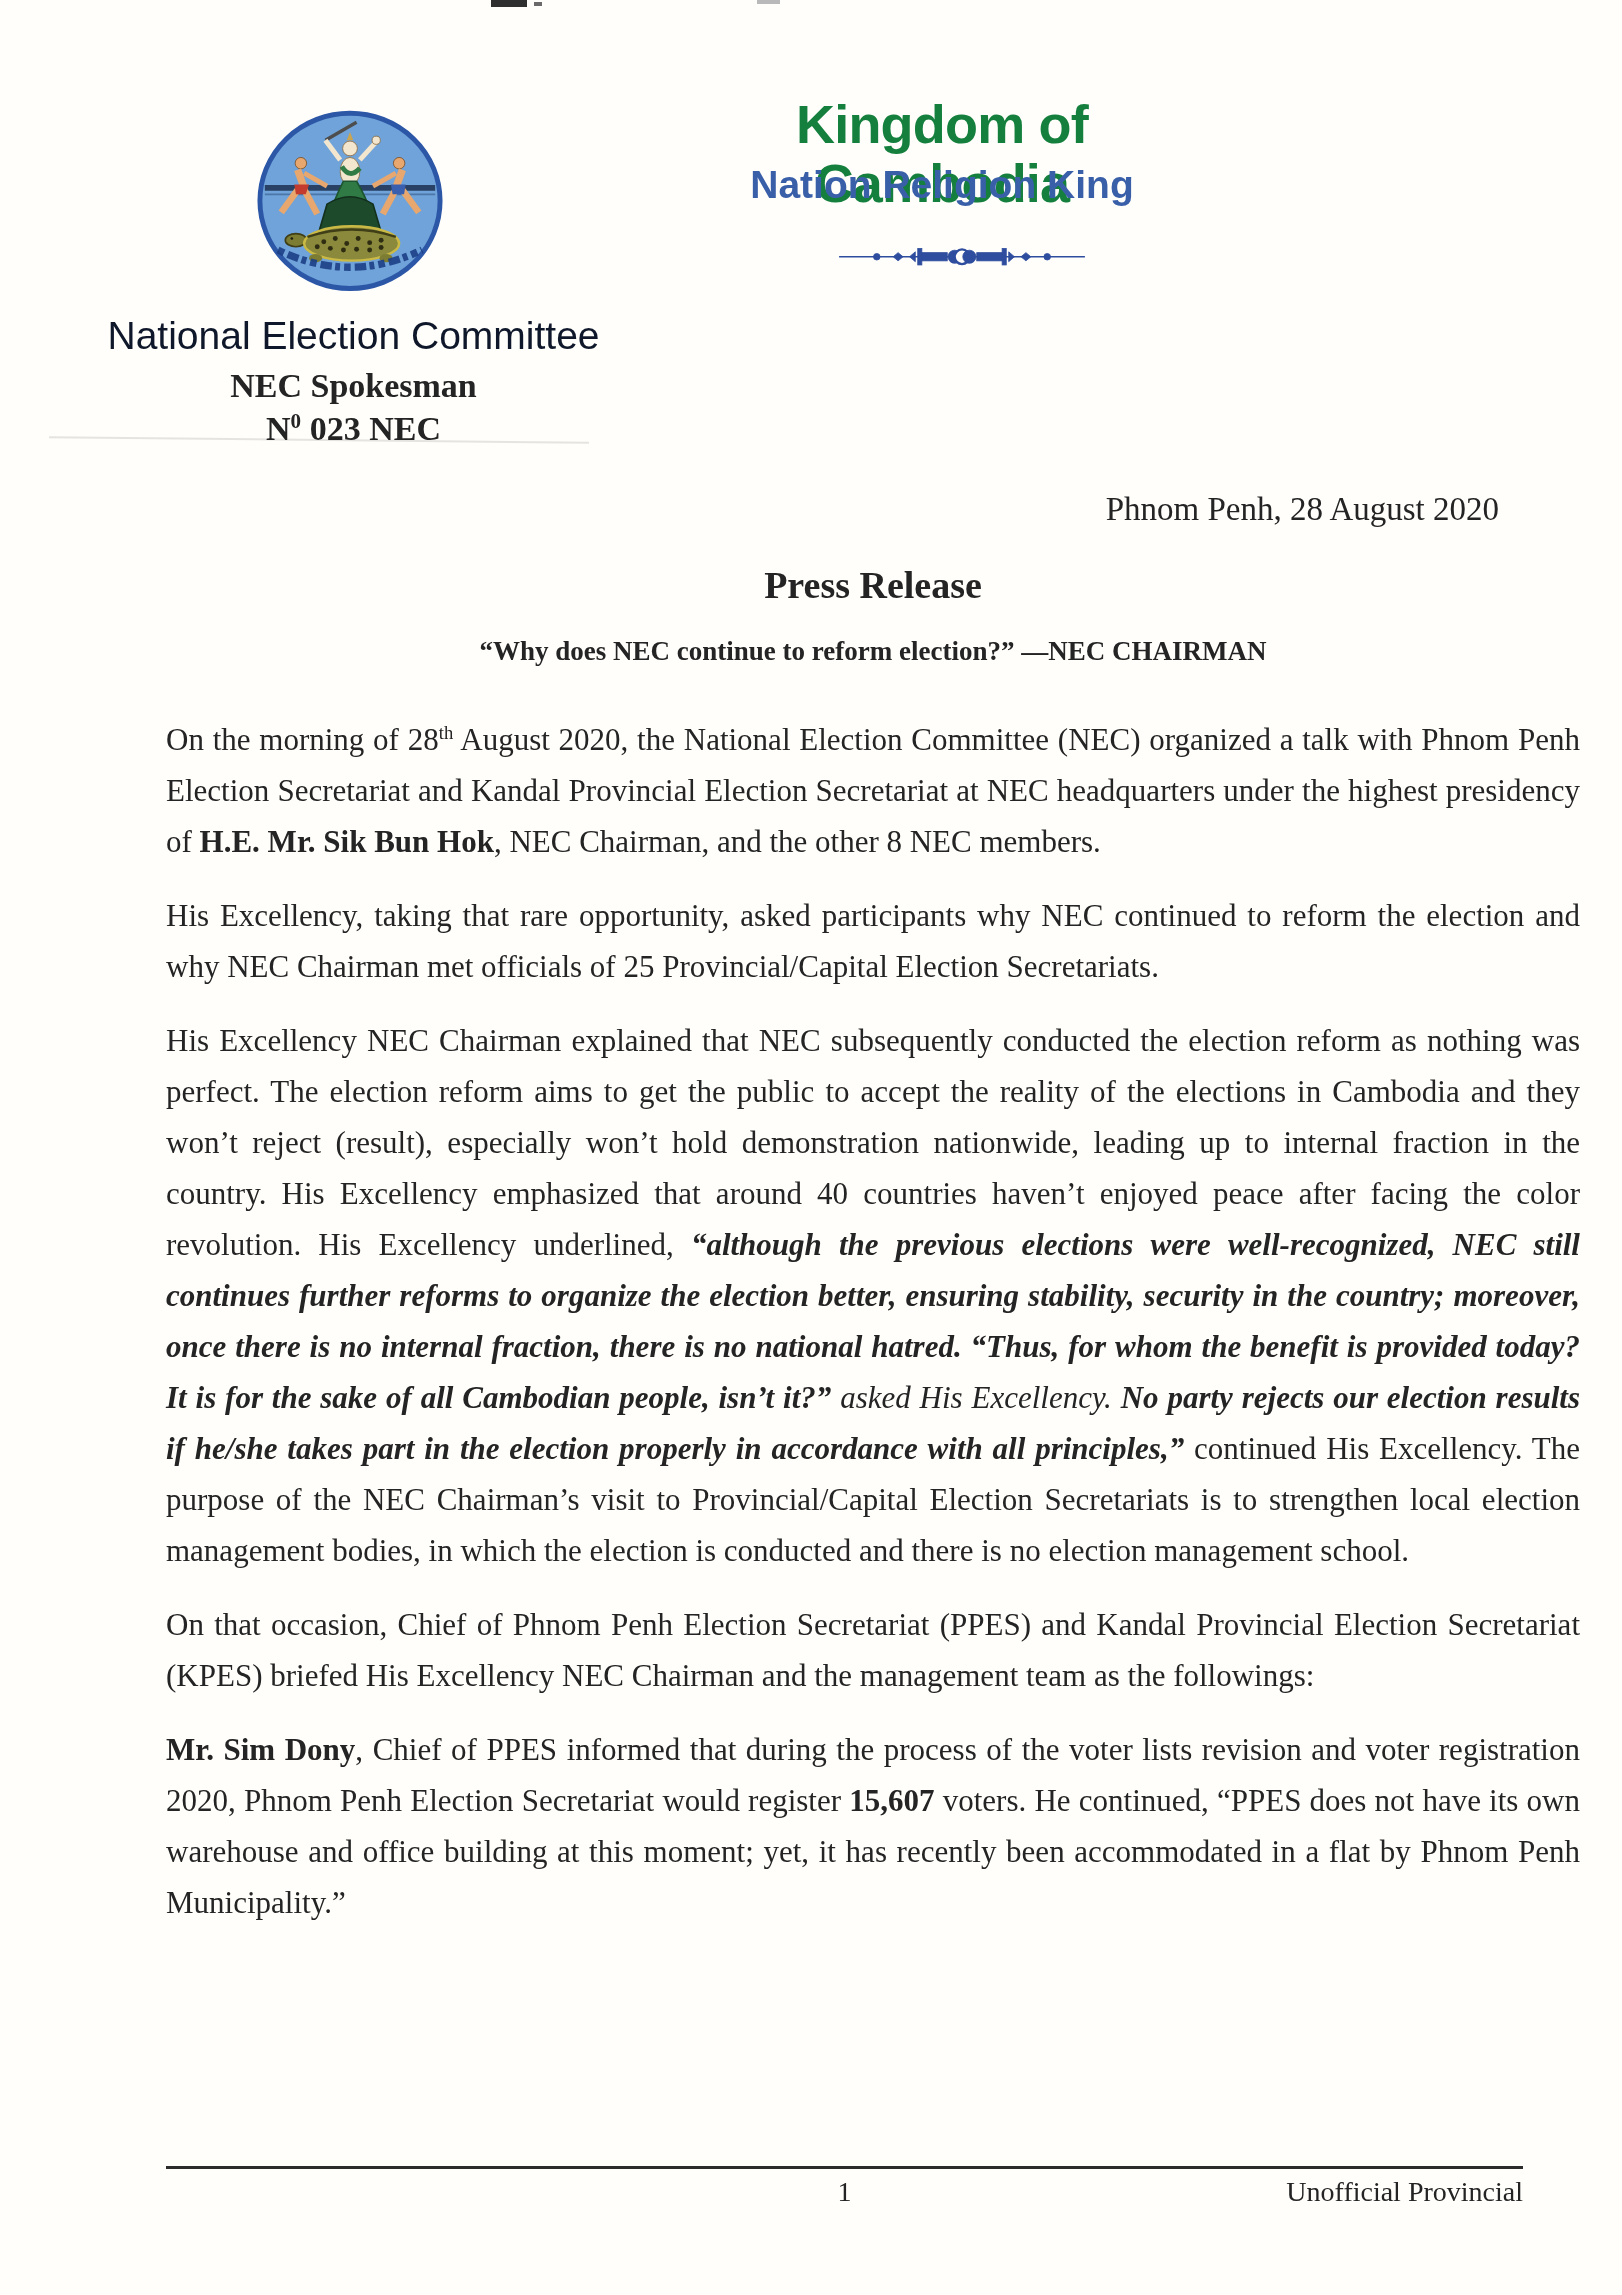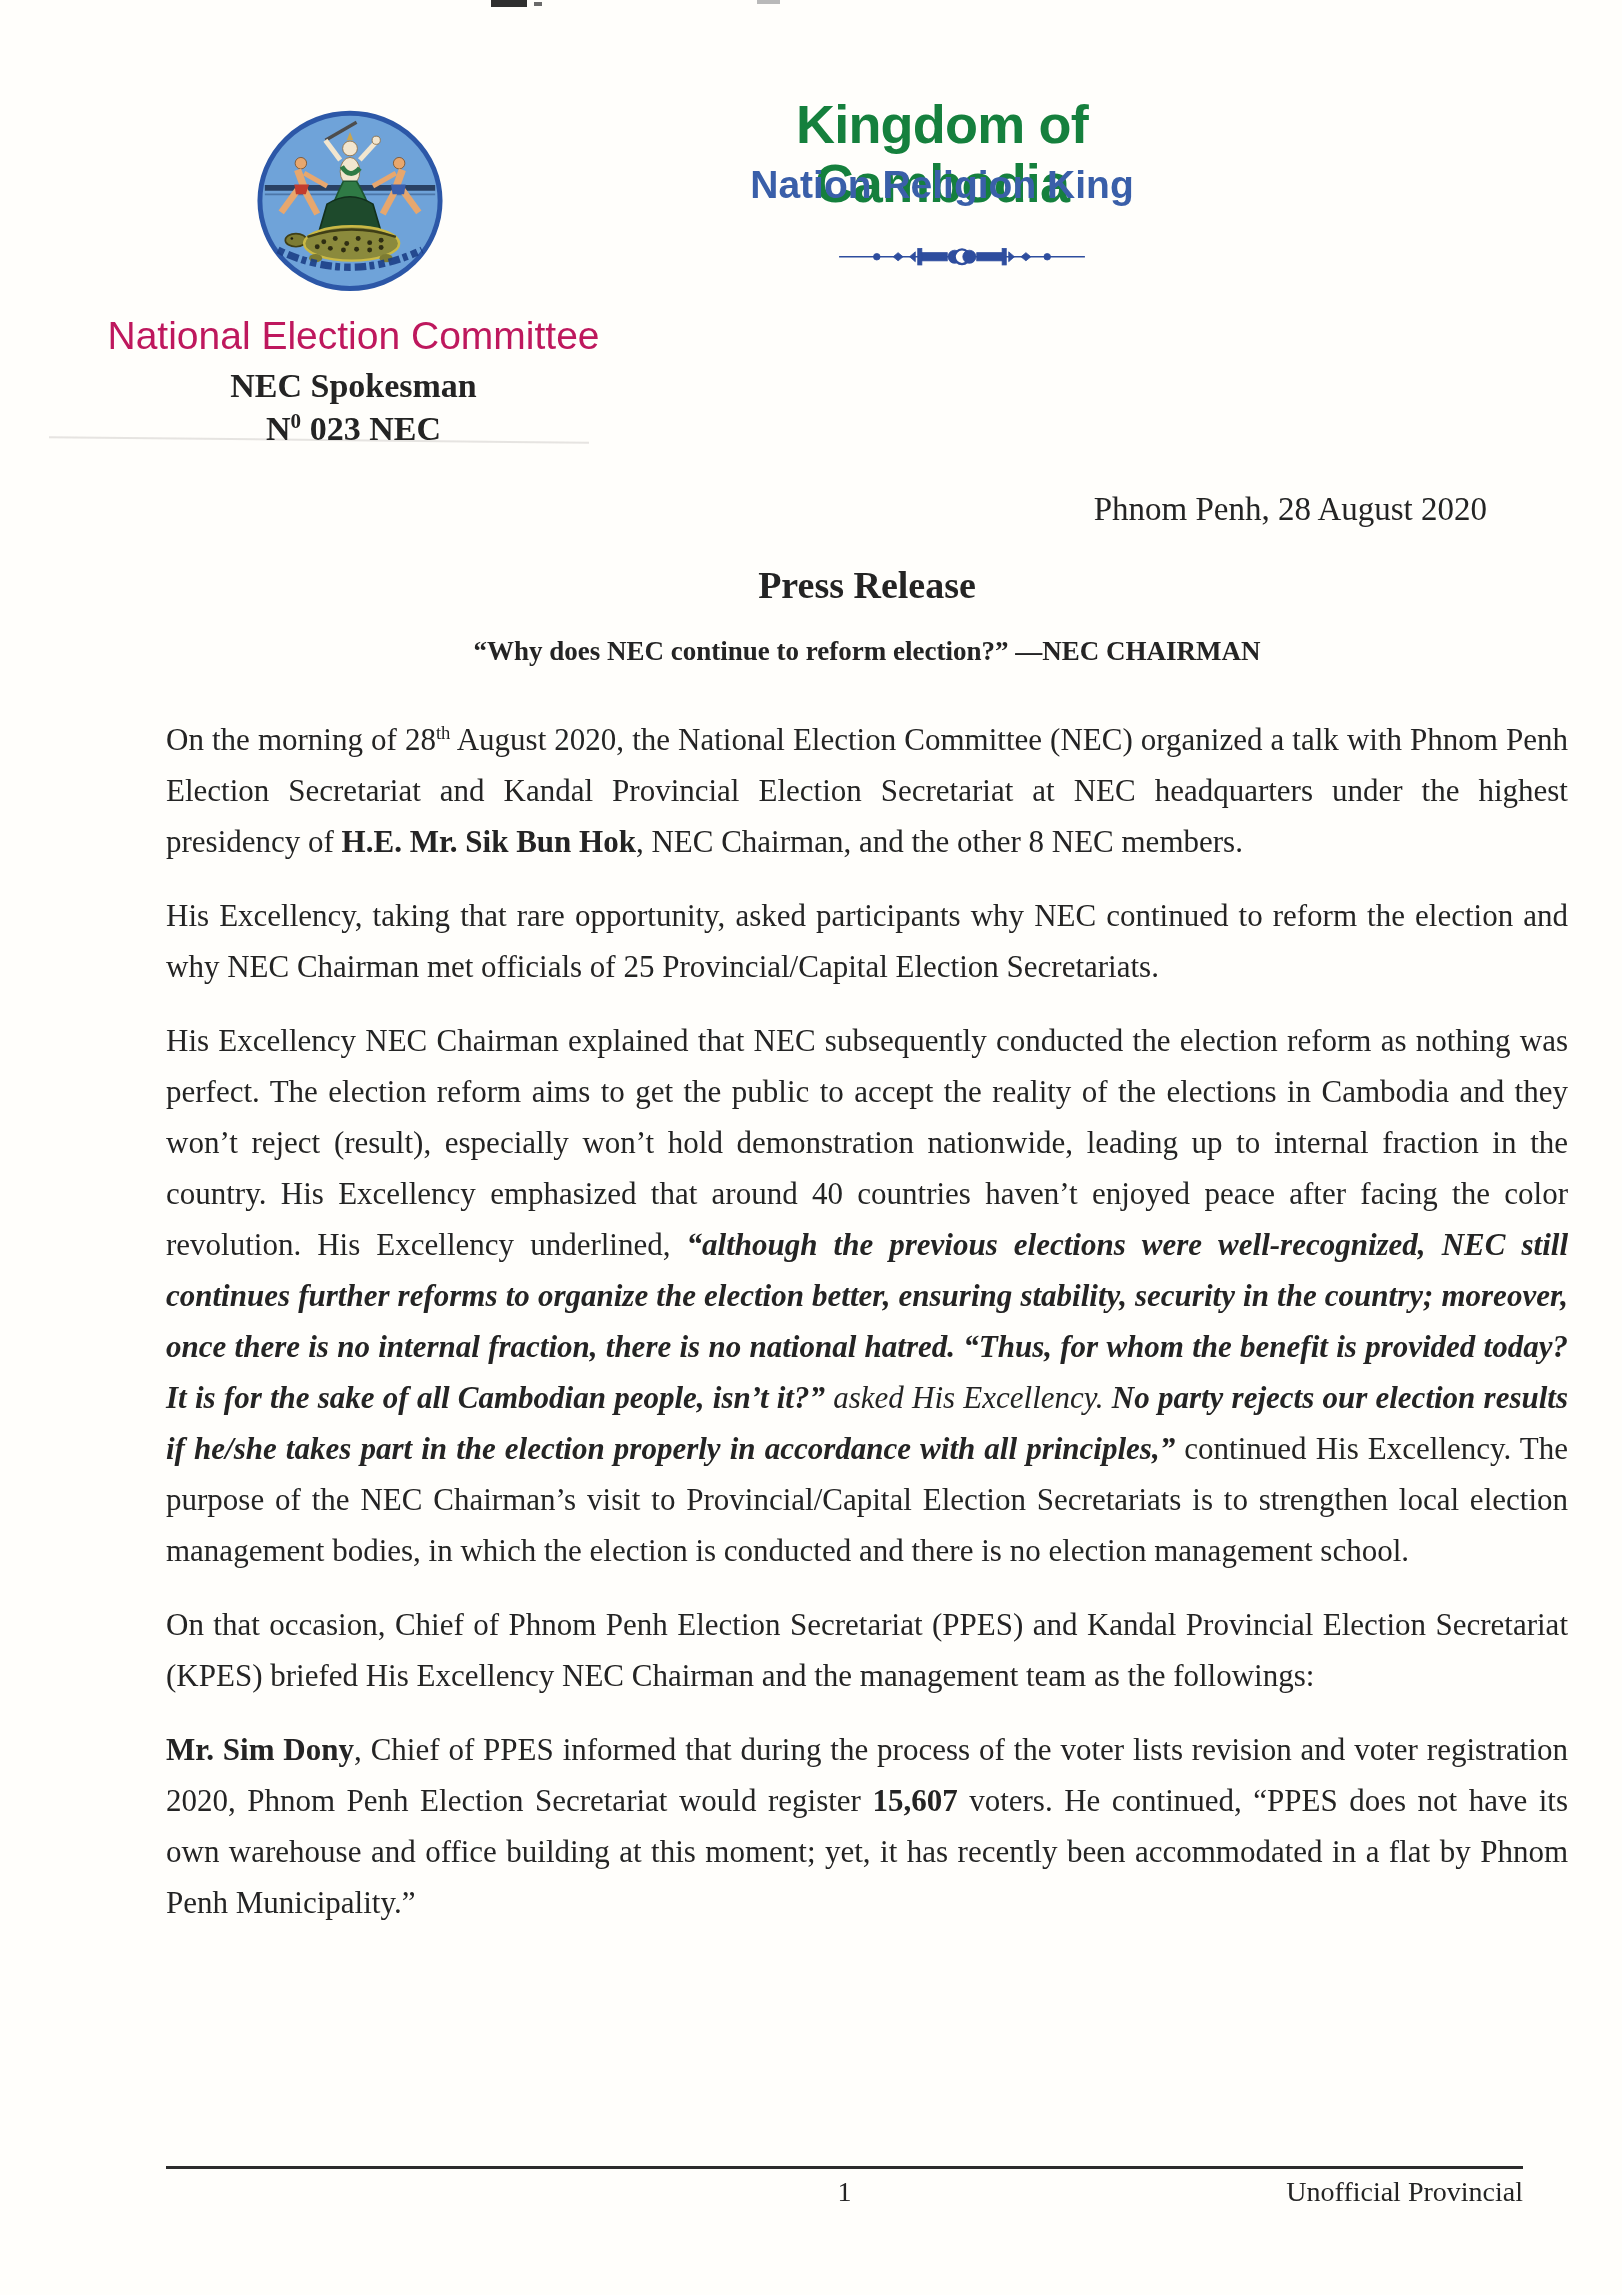--- a/index.html
+++ b/index.html
@@ -24,33 +24,33 @@
   }
   .motto{
     position:absolute;left:688px;top:164px;width:508px;text-align:center;
     font-family:"Liberation Sans","DejaVu Sans",sans-serif;
     font-weight:bold;font-size:39px;color:#3a5fa9;line-height:1.1;
   }
   .divider{position:absolute;left:839px;top:242px;width:246px;height:29.5px;}
   .committee{
     position:absolute;left:49px;top:314px;width:609px;text-align:center;
     font-family:"Liberation Sans","DejaVu Sans",sans-serif;
-    font-size:39px;color:#be185d;line-height:1.15;
+    font-size:39px;color:#0f172a;line-height:1.15;
   }
   .spokesman{
     position:absolute;left:49px;top:366px;width:609px;text-align:center;
     font-weight:bold;font-size:34px;line-height:1.15;
   }
   .refno{
     position:absolute;left:49px;top:409px;width:609px;text-align:center;
     font-weight:bold;font-size:34px;line-height:1.15;
   }
   .refno sup{font-size:.62em;line-height:0;}
   
-  .col{padding-left:166px;padding-right:55px;}
+  .col{padding-left:166px;padding-right:43px;}
   .dateline{margin-top:35px;text-align:right;padding-right:81px;font-size:33px;line-height:1.25;}
   .doc-title{margin-top:34px;text-align:center;font-weight:bold;font-size:38px;line-height:1.15;}
   .doc-subtitle{margin-top:28px;text-align:center;font-weight:bold;font-size:27px;line-height:1.15;}
   .document-body{margin-top:47px;}
   .para{
     margin:0 0 23px 0;font-size:31px;line-height:51px;
     text-align:justify;text-justify:inter-word;
   }
   .para:last-child{margin-bottom:0;}
   .run-r{}

